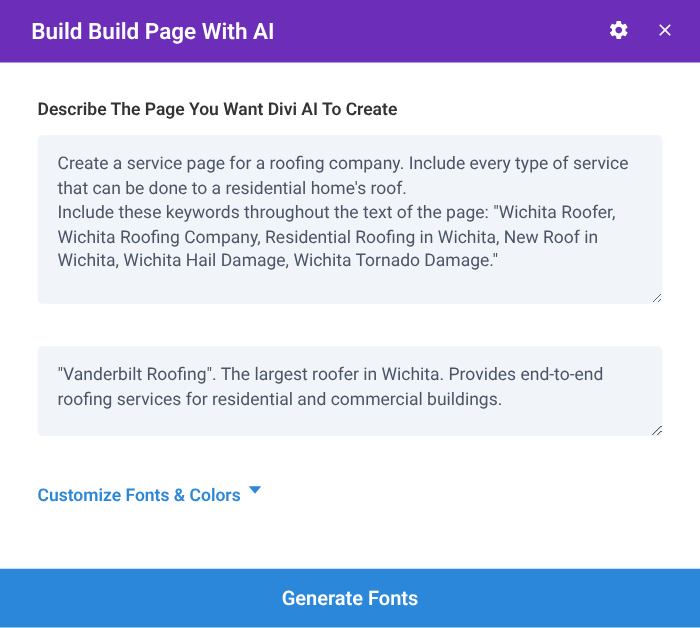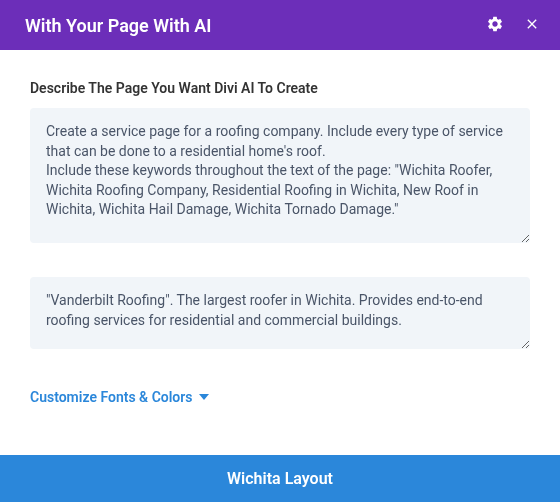--- a/index.html
+++ b/index.html
@@ -77,21 +77,20 @@
       line-height: 1.4;
     }
     .textarea-1 {
       height: 135px;
     }
     .textarea-2 {
       height: 72px;
     }
     .customize-link {
       display: inline-flex;
-      align-items: center;
       gap: 6px;
       color: #2b87da;
       font-size: 14px;
       font-weight: 600;
       text-decoration: none;
       cursor: pointer;
       margin-top: 6px;
     }
     .triangle-down {
       width: 0;
@@ -115,21 +114,21 @@
       font-weight: 600;
       padding: 14px;
       cursor: pointer;
       font-family: inherit;
     }
   </style>
 </head>
 <body>
 
 <div class="header">
-  <div class="header-title">With Your Page With AI</div>
+  <div class="header-title">Build Build Page With AI</div>
   <div class="header-icons">
     <button class="icon-btn">
       <span>
         <svg viewBox="0 0 24 24">
             <path d="M19.14,12.94c0.04-0.3,0.06-0.61,0.06-0.94c0-0.32-0.02-0.64-0.07-0.94l2.03-1.58c0.18-0.14,0.23-0.41,0.12-0.61 l-1.92-3.32c-0.12-0.22-0.37-0.29-0.59-0.22l-2.39,0.96c-0.5-0.38-1.03-0.7-1.62-0.94L14.4,2.81c-0.04-0.24-0.24-0.41-0.48-0.41 h-3.84c-0.24,0-0.43,0.17-0.47,0.41L9.25,5.35C8.66,5.59,8.12,5.92,7.63,6.29L5.24,5.33c-0.22-0.08-0.47,0-0.59,0.22L2.74,8.87 C2.62,9.08,2.66,9.34,2.86,9.48l2.03,1.58C4.84,11.36,4.8,11.69,4.8,12s0.02,0.64,0.07,0.94l-2.03,1.58 c-0.18,0.14-0.23,0.41-0.12,0.61l1.92,3.32c0.12,0.22,0.37,0.29,0.59,0.22l2.39-0.96c0.5,0.38,1.03,0.7,1.62,0.94l0.36,2.54 c0.05,0.24,0.24,0.41,0.48,0.41h3.84c0.24,0,0.44-0.17,0.47-0.41l0.36-2.54c0.59-0.24,1.13-0.56,1.62-0.94l2.39,0.96 c0.22,0.08,0.47,0,0.59-0.22l1.92-3.32c0.12-0.22,0.07-0.47-0.12-0.61L19.14,12.94z M12,15.6c-1.98,0-3.6-1.62-3.6-3.6 s1.62-3.6,3.6-3.6s3.6,1.62,3.6,3.6S13.98,15.6,12,15.6z"></path>
           </svg>
       </span>
     </button>
     <button class="icon-btn close-btn">
       <span>
@@ -152,14 +151,14 @@
     <textarea class="textarea textarea-2" style="">"Vanderbilt Roofing". The largest roofer in Wichita. Provides end-to-end roofing services for residential and commercial buildings.</textarea>
   </div>
 
   <a class="customize-link">
     <span>Customize Fonts &amp; Colors</span>
     <span class="triangle-down"></span>
   </a>
 </div>
 
 <div class="footer">
-  <button class="generate-btn">Wichita Layout</button>
+  <button class="generate-btn">Generate Fonts</button>
 </div>
 
 </body></html>

